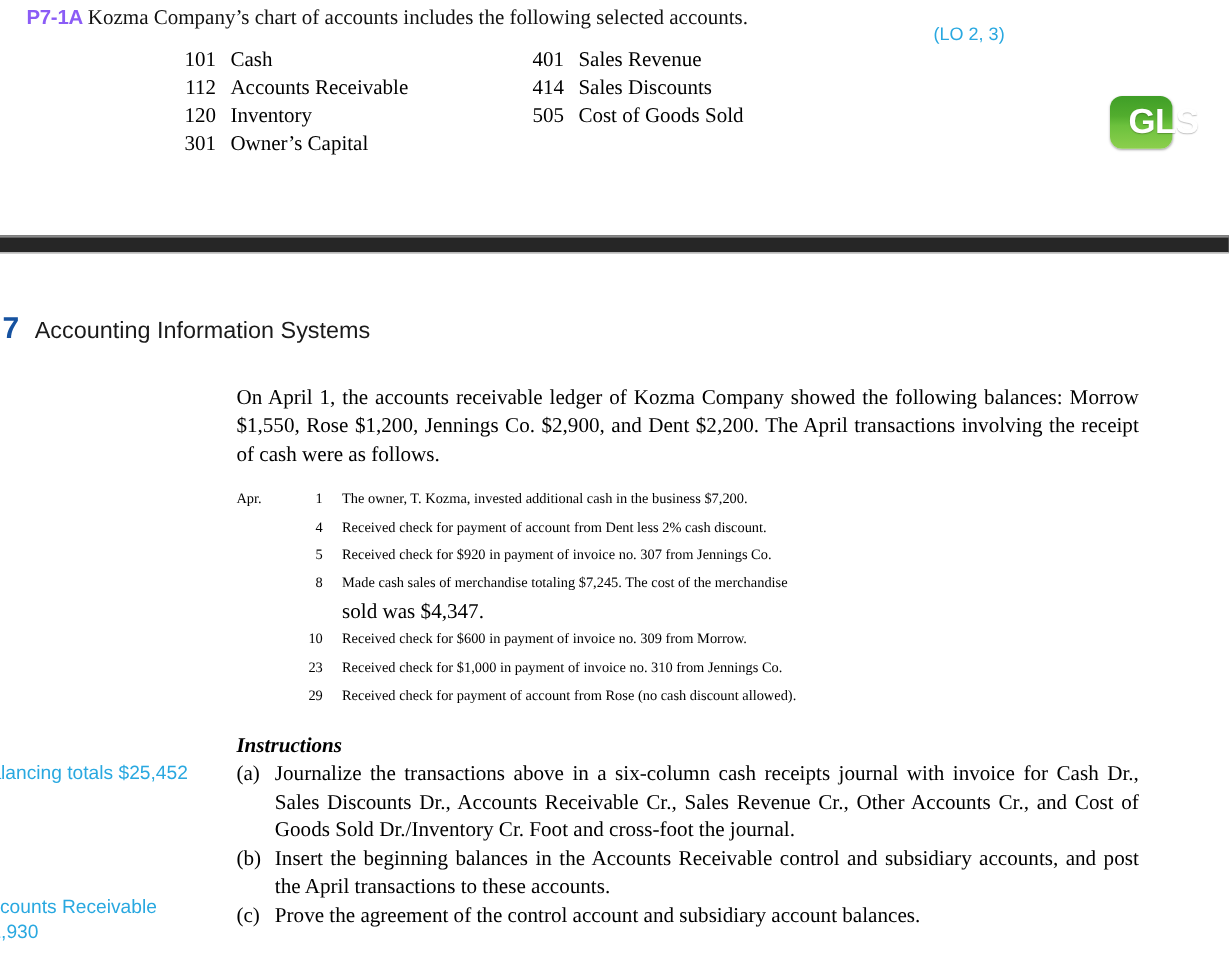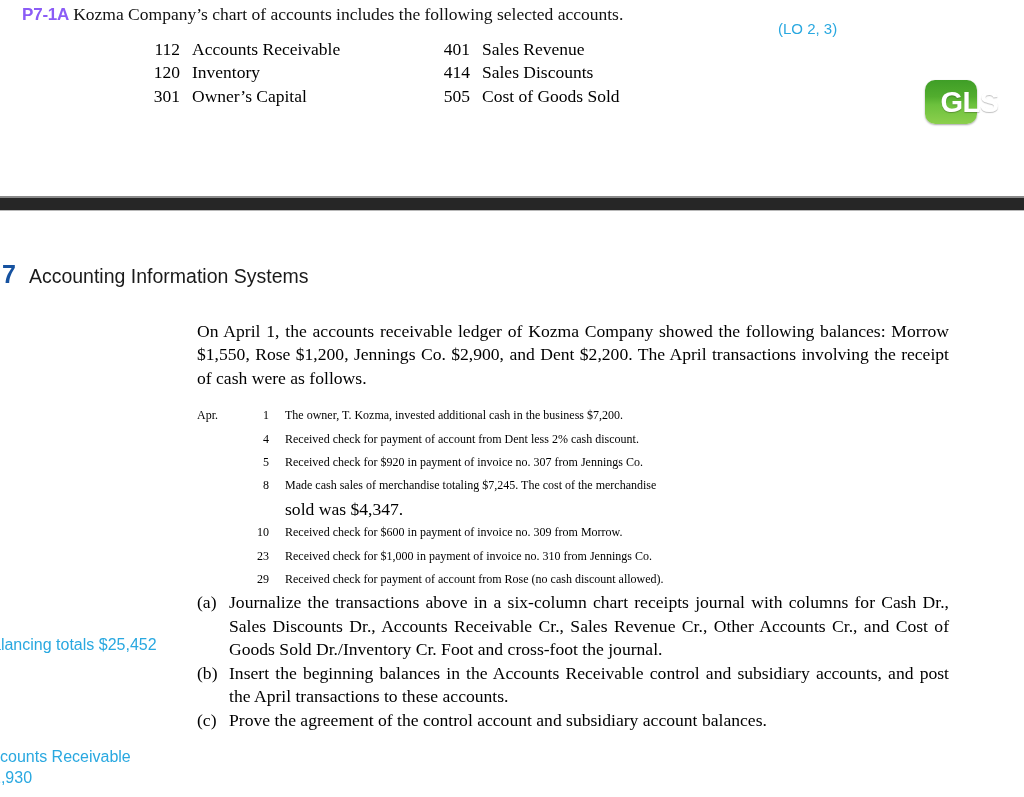--- a/index.html
+++ b/index.html
@@ -216,20 +216,24 @@
 <body>
 
 <div class="problem-header">
   <span class="problem-id">P7-1A</span>
   <span class="problem-intro">Kozma Company’s chart of accounts includes the following selected accounts.</span>
 </div>
 
 <div class="accounts">
   <div class="acct-col col-a">
     <div class="acct-row">
+      <span class="acct-num">101</span>
+      <span class="acct-name">Cash</span>
+    </div>
+    <div class="acct-row">
       <span class="acct-num">112</span>
       <span class="acct-name">Accounts Receivable</span>
     </div>
     <div class="acct-row">
       <span class="acct-num">120</span>
       <span class="acct-name">Inventory</span>
     </div>
     <div class="acct-row">
       <span class="acct-num">301</span>
       <span class="acct-name">Owner’s Capital</span>
@@ -310,24 +314,25 @@
     </div>
 
     <div class="txn-row">
       <span class="txn-month"></span>
       <span class="txn-day">29</span>
       <span class="txn-desc">Received check for payment of account from Rose (no cash discount allowed).</span>
     </div>
 
   </div>
 
+  <div class="instructions-head">Instructions</div>
 
   <div class="instr-row">
     <span class="instr-label">(a)</span>
-    <span class="instr-text">Journalize the transactions above in a six-column chart receipts journal with columns for Cash Dr., Sales Discounts Dr., Accounts Receivable Cr., Sales Revenue Cr., Other Accounts Cr., and Cost of Goods Sold Dr./Inventory Cr. Foot and cross-foot the journal.</span>
+    <span class="instr-text">Journalize the transactions above in a six-column cash receipts journal with invoice for Cash Dr., Sales Discounts Dr., Accounts Receivable Cr., Sales Revenue Cr., Other Accounts Cr., and Cost of Goods Sold Dr./Inventory Cr. Foot and cross-foot the journal.</span>
   </div>
 
   <div class="instr-row">
     <span class="instr-label">(b)</span>
     <span class="instr-text">Insert the beginning balances in the Accounts Receivable control and subsidiary accounts, and post the April transactions to these accounts.</span>
   </div>
 
   <div class="instr-row">
     <span class="instr-label">(c)</span>
     <span class="instr-text nojust">Prove the agreement of the control account and subsidiary account balances.</span>

